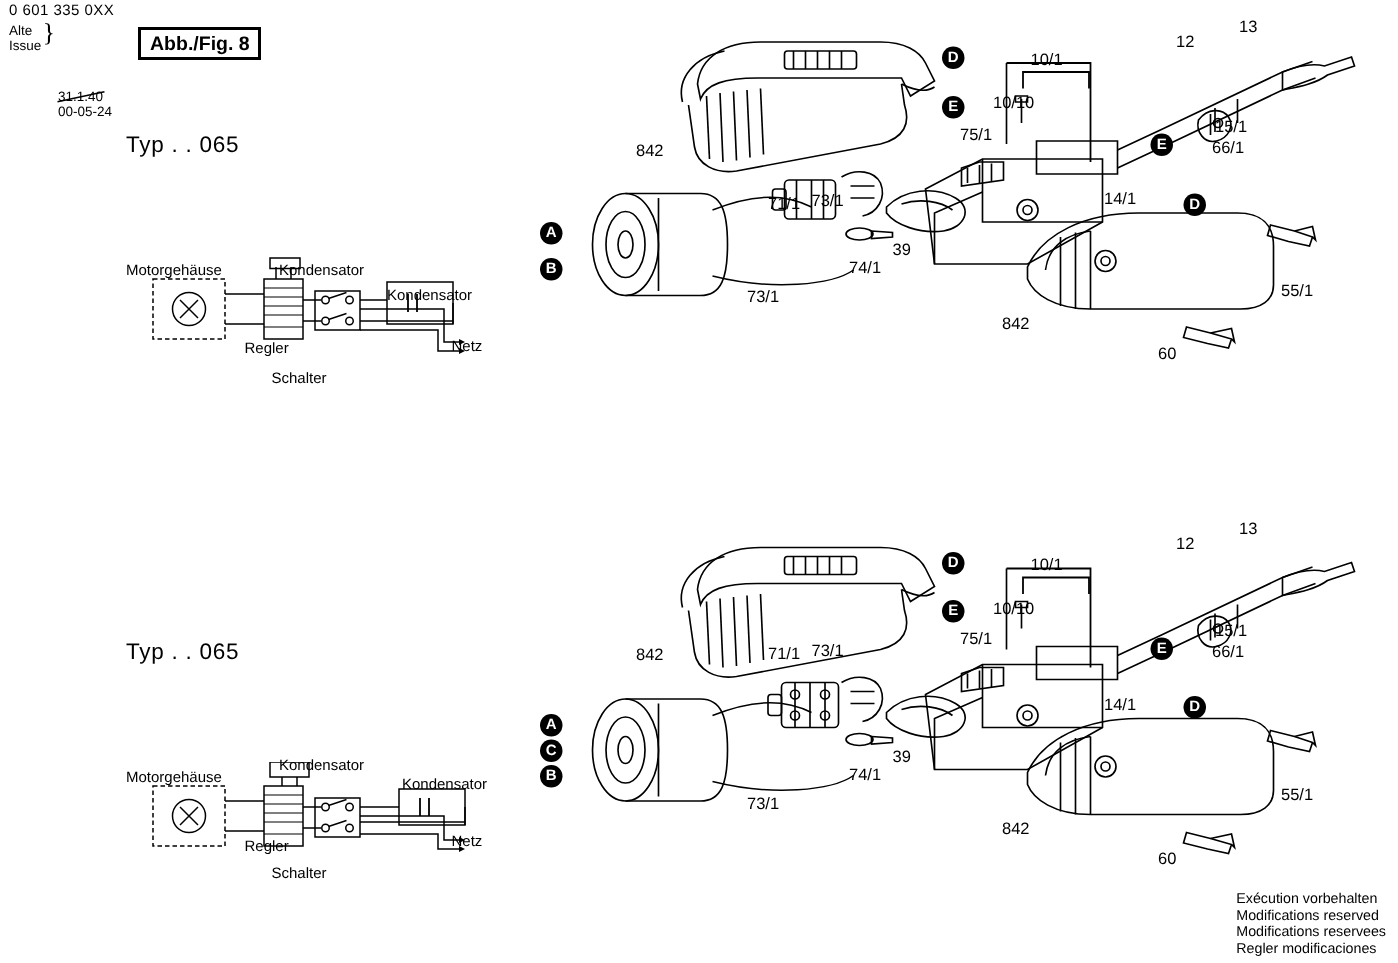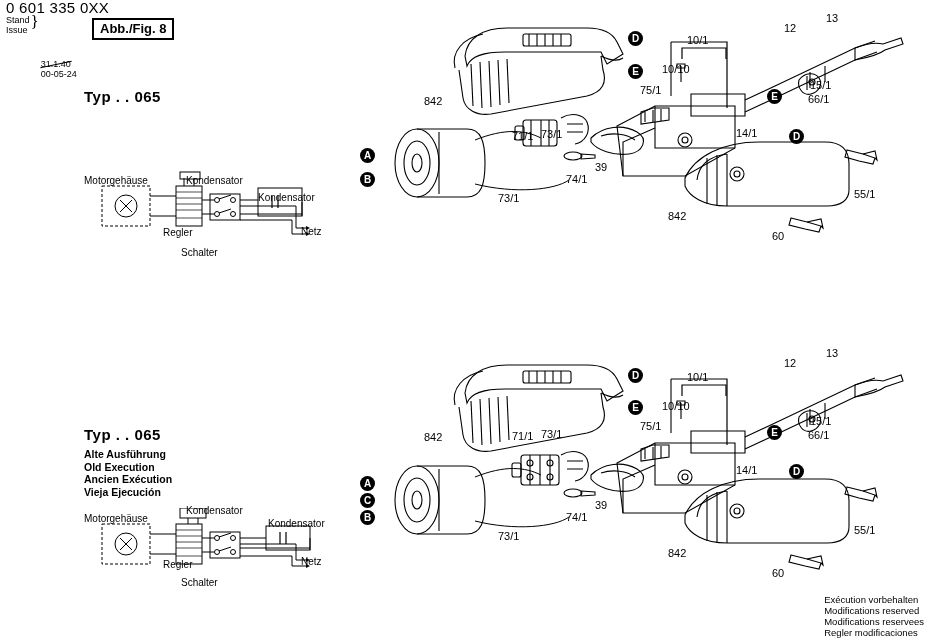--- a/index.html
+++ b/index.html
@@ -7,35 +7,35 @@
     width:932px;height:642px;
     background:#ffffff;
     font-family:"Liberation Sans", sans-serif;
     color:#000;
     position:relative;
     overflow:hidden;
   }
   .abs{position:absolute;}
   
   #header{left:6px;top:2px;font-size:10px;line-height:11px;}
-  #header .docnum{font-size:15px;letter-spacing:.3px;}
+  #header .docnum{font-size:10px;letter-spacing:.3px;text-align:right;}
   .stand-block{display:flex;align-items:flex-start;margin-top:2px;}
   .stand-lbl{font-size:9px;line-height:10px;}
   .brace{font-size:17px;line-height:14px;margin:0 2px 0 1px;font-family:"Liberation Serif",serif;}
   .stand-val{font-size:9px;line-height:10px;position:relative;}
   .strike{position:relative;display:inline-block;margin-top:44px;}
   .strike:after{content:"";position:absolute;left:-1px;right:-1px;top:50%;height:1px;background:#000;transform:rotate(-12deg);}
   .figbox{
     position:absolute;left:92px;top:18px;
     border:2px solid #000;padding:1px 6px 2px 6px;
     font-weight:bold;font-size:13px;line-height:15px;
     background:#fff;
   }
   
-  .typ-title{font-weight:bold;font-size:15px;letter-spacing:.5px;}
+  .typ-title{font-weight:normal;font-size:15px;letter-spacing:.5px;}
   .typ-lines{font-weight:bold;font-size:10.5px;line-height:12.5px;margin-top:5px;}
   
   .slabel{font-size:10px;line-height:11px;}
   
   .pnum{font-size:11px;line-height:12px;font-family:"Liberation Sans",sans-serif;}
   
   .circ{
     width:15px;height:15px;border-radius:50%;
     background:#000;color:#fff;font-size:10px;font-weight:bold;
     display:flex;align-items:center;justify-content:center;
@@ -46,21 +46,21 @@
   svg{display:block;}
   .ln{stroke:#000;fill:none;}
 </style>
 </head>
 <body>
 
 <div class="abs" id="header">
   <div class="docnum">0 601 335 0XX</div>
   <div class="stand-block">
     <div>
-      <div class="stand-lbl">Stand</div>
+      <div class="stand-lbl">Alte</div>
       <div class="stand-lbl">Issue</div>
     </div>
     <div class="brace">}</div>
     <div>
       <div class="stand-val"><span class="strike">31.1.40</span></div>
       <div class="stand-val">00-05-24</div>
     </div>
   </div>
 </div>
 <div class="figbox">Abb./Fig. 8</div>
@@ -211,26 +211,20 @@
 <div class="abs pnum" style="left:772px;top:230px;">60</div>
 
 <div class="abs" style="left:681px;top:46px;width:46px;height:14px;">
   <svg width="46" height="14" viewBox="0 0 46 14">
       <path d="M1 13 L1 2 L45 2 L45 13" class="ln" stroke-width="1.2"></path>
     </svg>
 </div>
 
 <div class="abs" style="left:84px;top:426px;">
   <div class="typ-title">Typ . . 065</div>
-  <div class="typ-lines">
-    <div>Alte Ausführung</div>
-    <div>Old Execution</div>
-    <div>Ancien Exécution</div>
-    <div>Vieja Ejecución</div>
-  </div>
 </div>
 
 <div class="abs" style="left:80px;top:508px;width:270px;height:100px;">
   <svg width="270" height="100" viewBox="0 0 270 100">
     <rect x="22" y="16" width="48" height="40" class="ln" stroke-dasharray="3,2" stroke-width="1"></rect>
     <circle cx="46" cy="36" r="11" class="ln" stroke-width="1"></circle>
     <path d="M40 30 L52 42 M52 30 L40 42" class="ln" stroke-width="1"></path>
     <path d="M70 26 L96 26 M70 46 L96 46" class="ln" stroke-width="1"></path>
     <rect x="96" y="16" width="26" height="40" class="ln" stroke-width="1"></rect>
     <path d="M96 22 L122 22 M96 28 L122 28 M96 34 L122 34 M96 40 L122 40 M96 48 L122 48" class="ln" stroke-width="0.7"></path>

